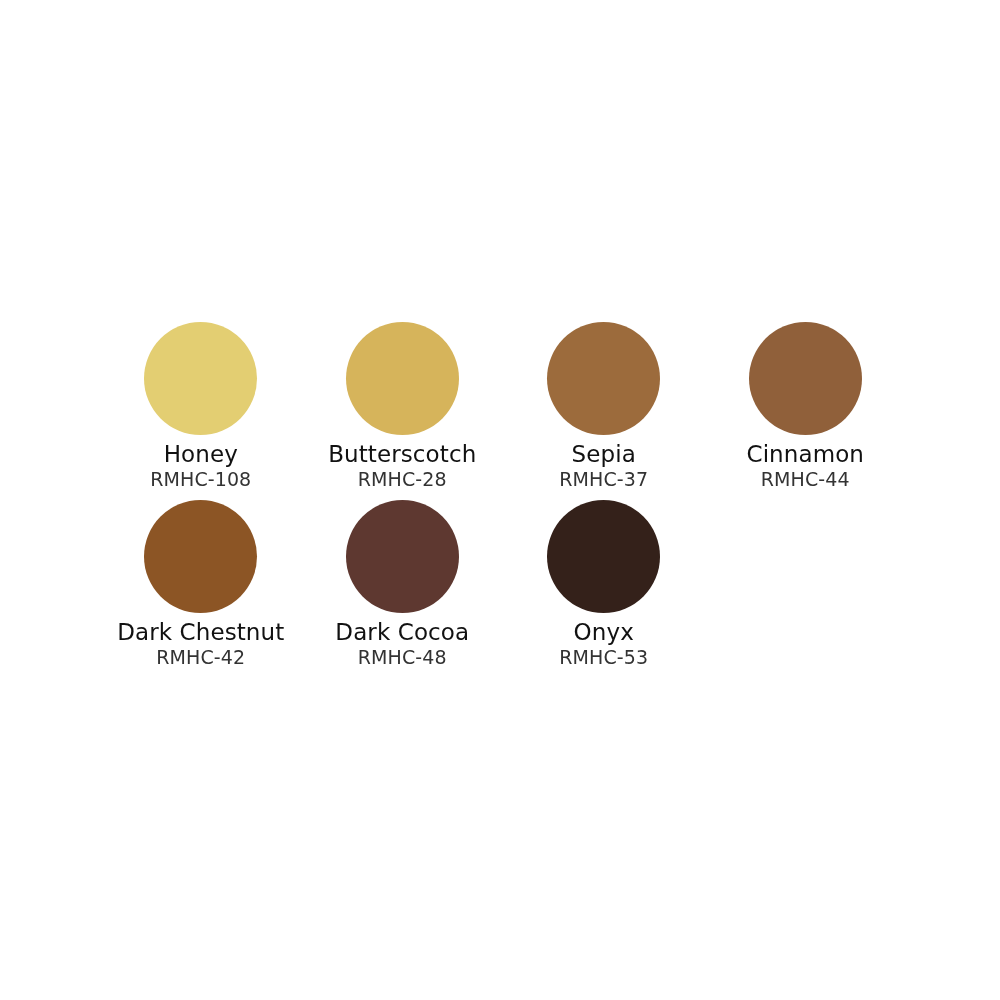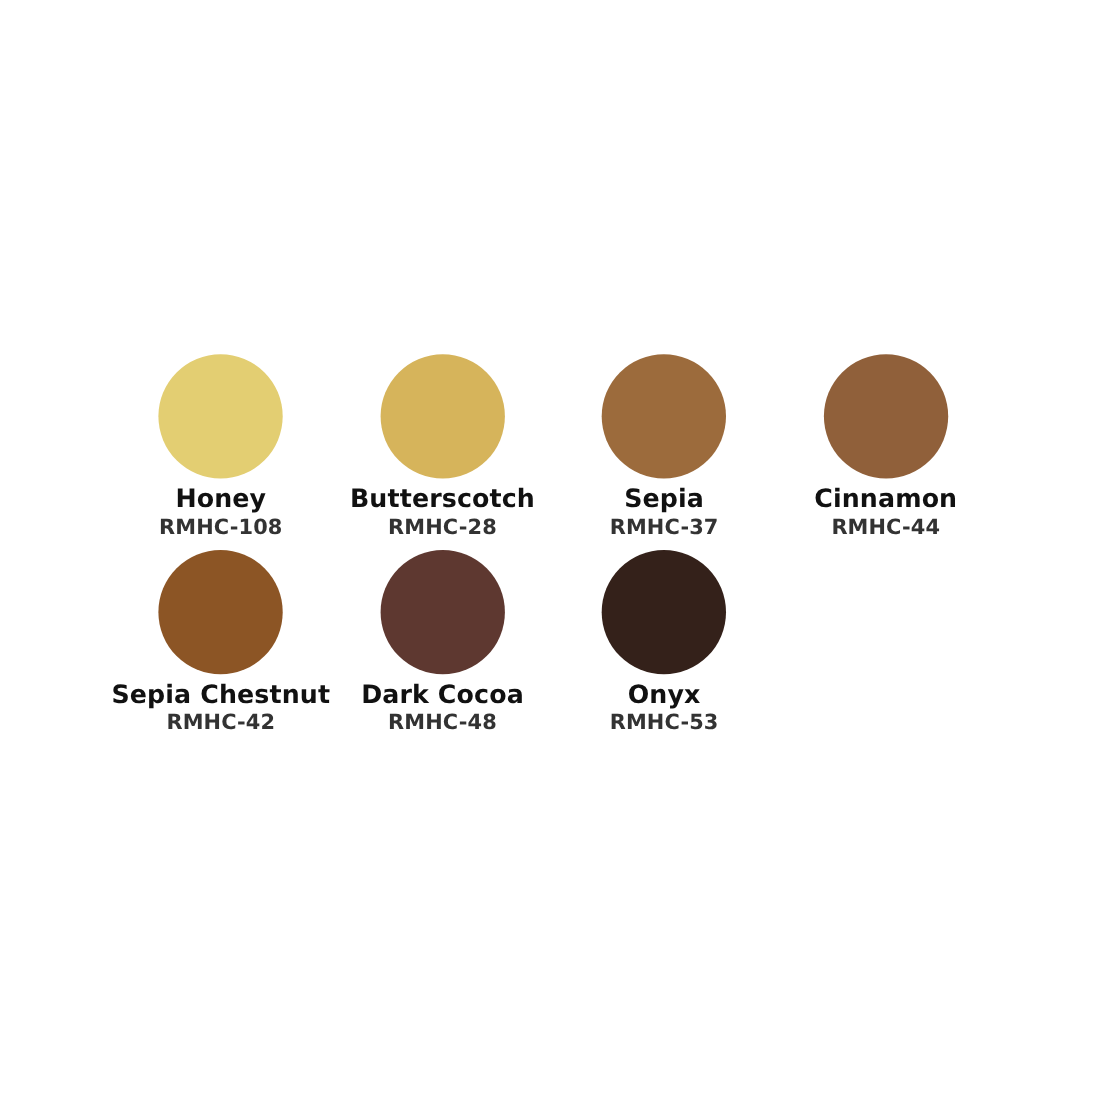--- a/index.html
+++ b/index.html
@@ -13,21 +13,20 @@
     background: #ffffff;
     font-family: "DejaVu Sans", "Liberation Sans", sans-serif;
     overflow: hidden;
   }
 
   #palette-board {
     position: relative;
     width: 1000px;
     height: 1000px;
     background: #ffffff;
-    font-weight: bold;
   }
 
   
   #swatch-grid {
     position: absolute;
     left: 100px;
     top: 322px;
     width: 806px;
     display: grid;
     grid-template-columns: repeat(4, 1fr);
@@ -97,21 +96,21 @@
     </div>
 
     <div class="swatch-cell">
       <div class="swatch-disc" style="background: rgb(144, 96, 58);"></div>
       <div class="swatch-name" style="color: rgb(17, 17, 17);">Cinnamon</div>
       <div class="swatch-code" style="color: rgb(51, 51, 51);">RMHC-44</div>
     </div>
 
     <div class="swatch-cell">
       <div class="swatch-disc" style="background: rgb(140, 85, 37);"></div>
-      <div class="swatch-name" style="color: rgb(17, 17, 17);">Sepia Chestnut</div>
+      <div class="swatch-name" style="color: rgb(17, 17, 17);">Dark Chestnut</div>
       <div class="swatch-code" style="color: rgb(51, 51, 51);">RMHC-42</div>
     </div>
 
     <div class="swatch-cell">
       <div class="swatch-disc" style="background: rgb(94, 56, 48);"></div>
       <div class="swatch-name" style="color: rgb(17, 17, 17);">Dark Cocoa</div>
       <div class="swatch-code" style="color: rgb(51, 51, 51);">RMHC-48</div>
     </div>
 
 

